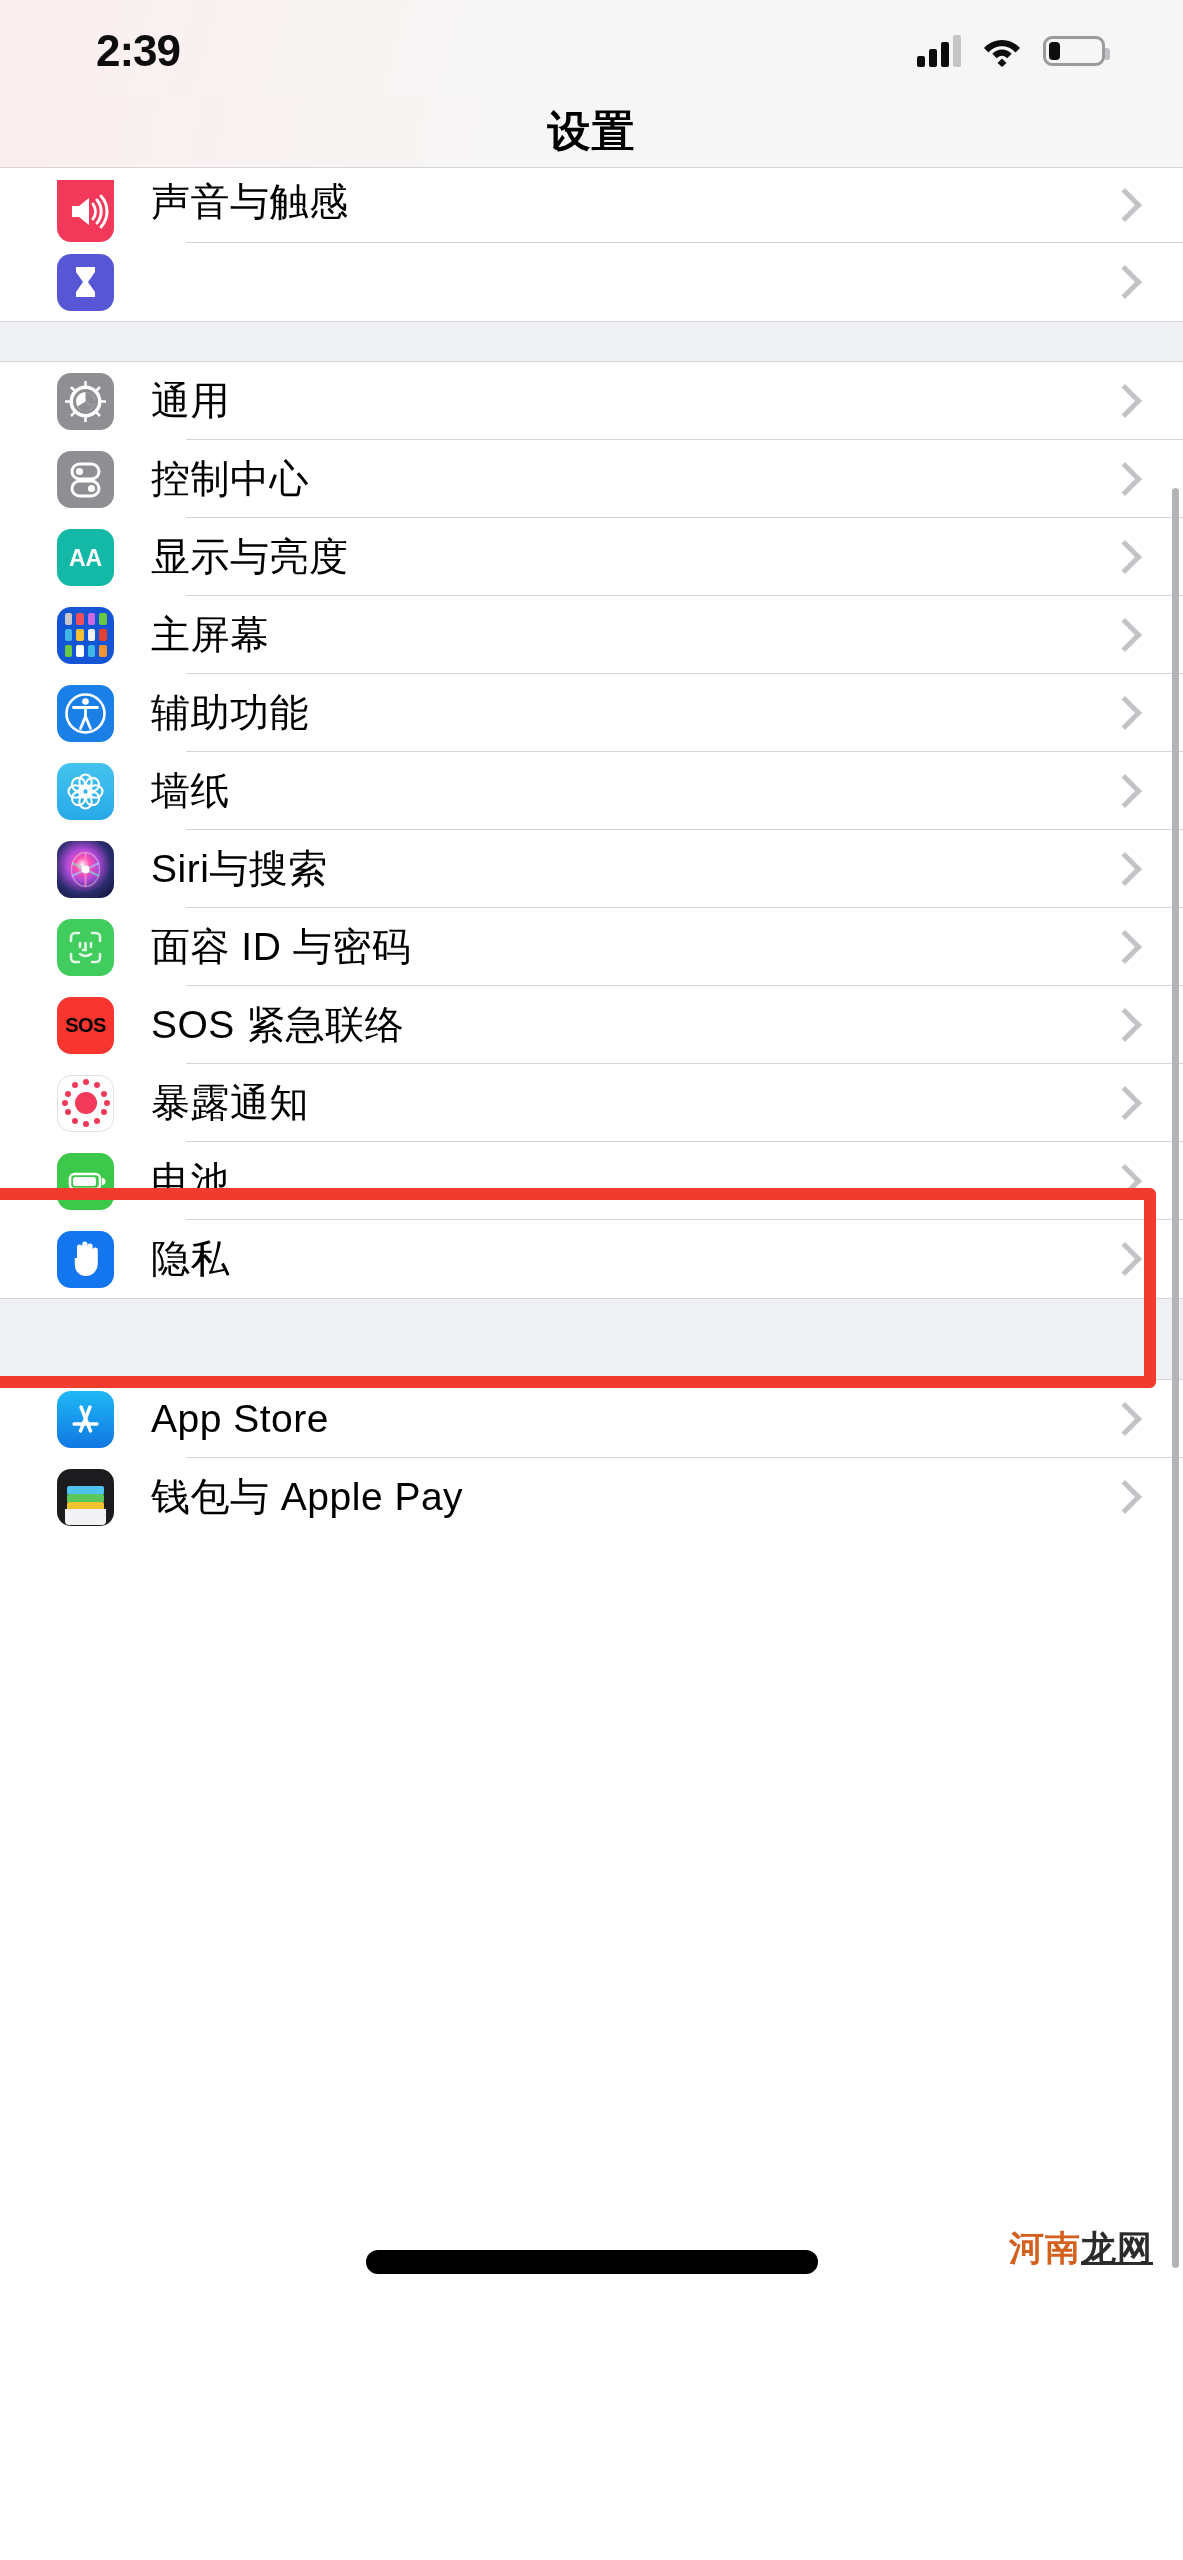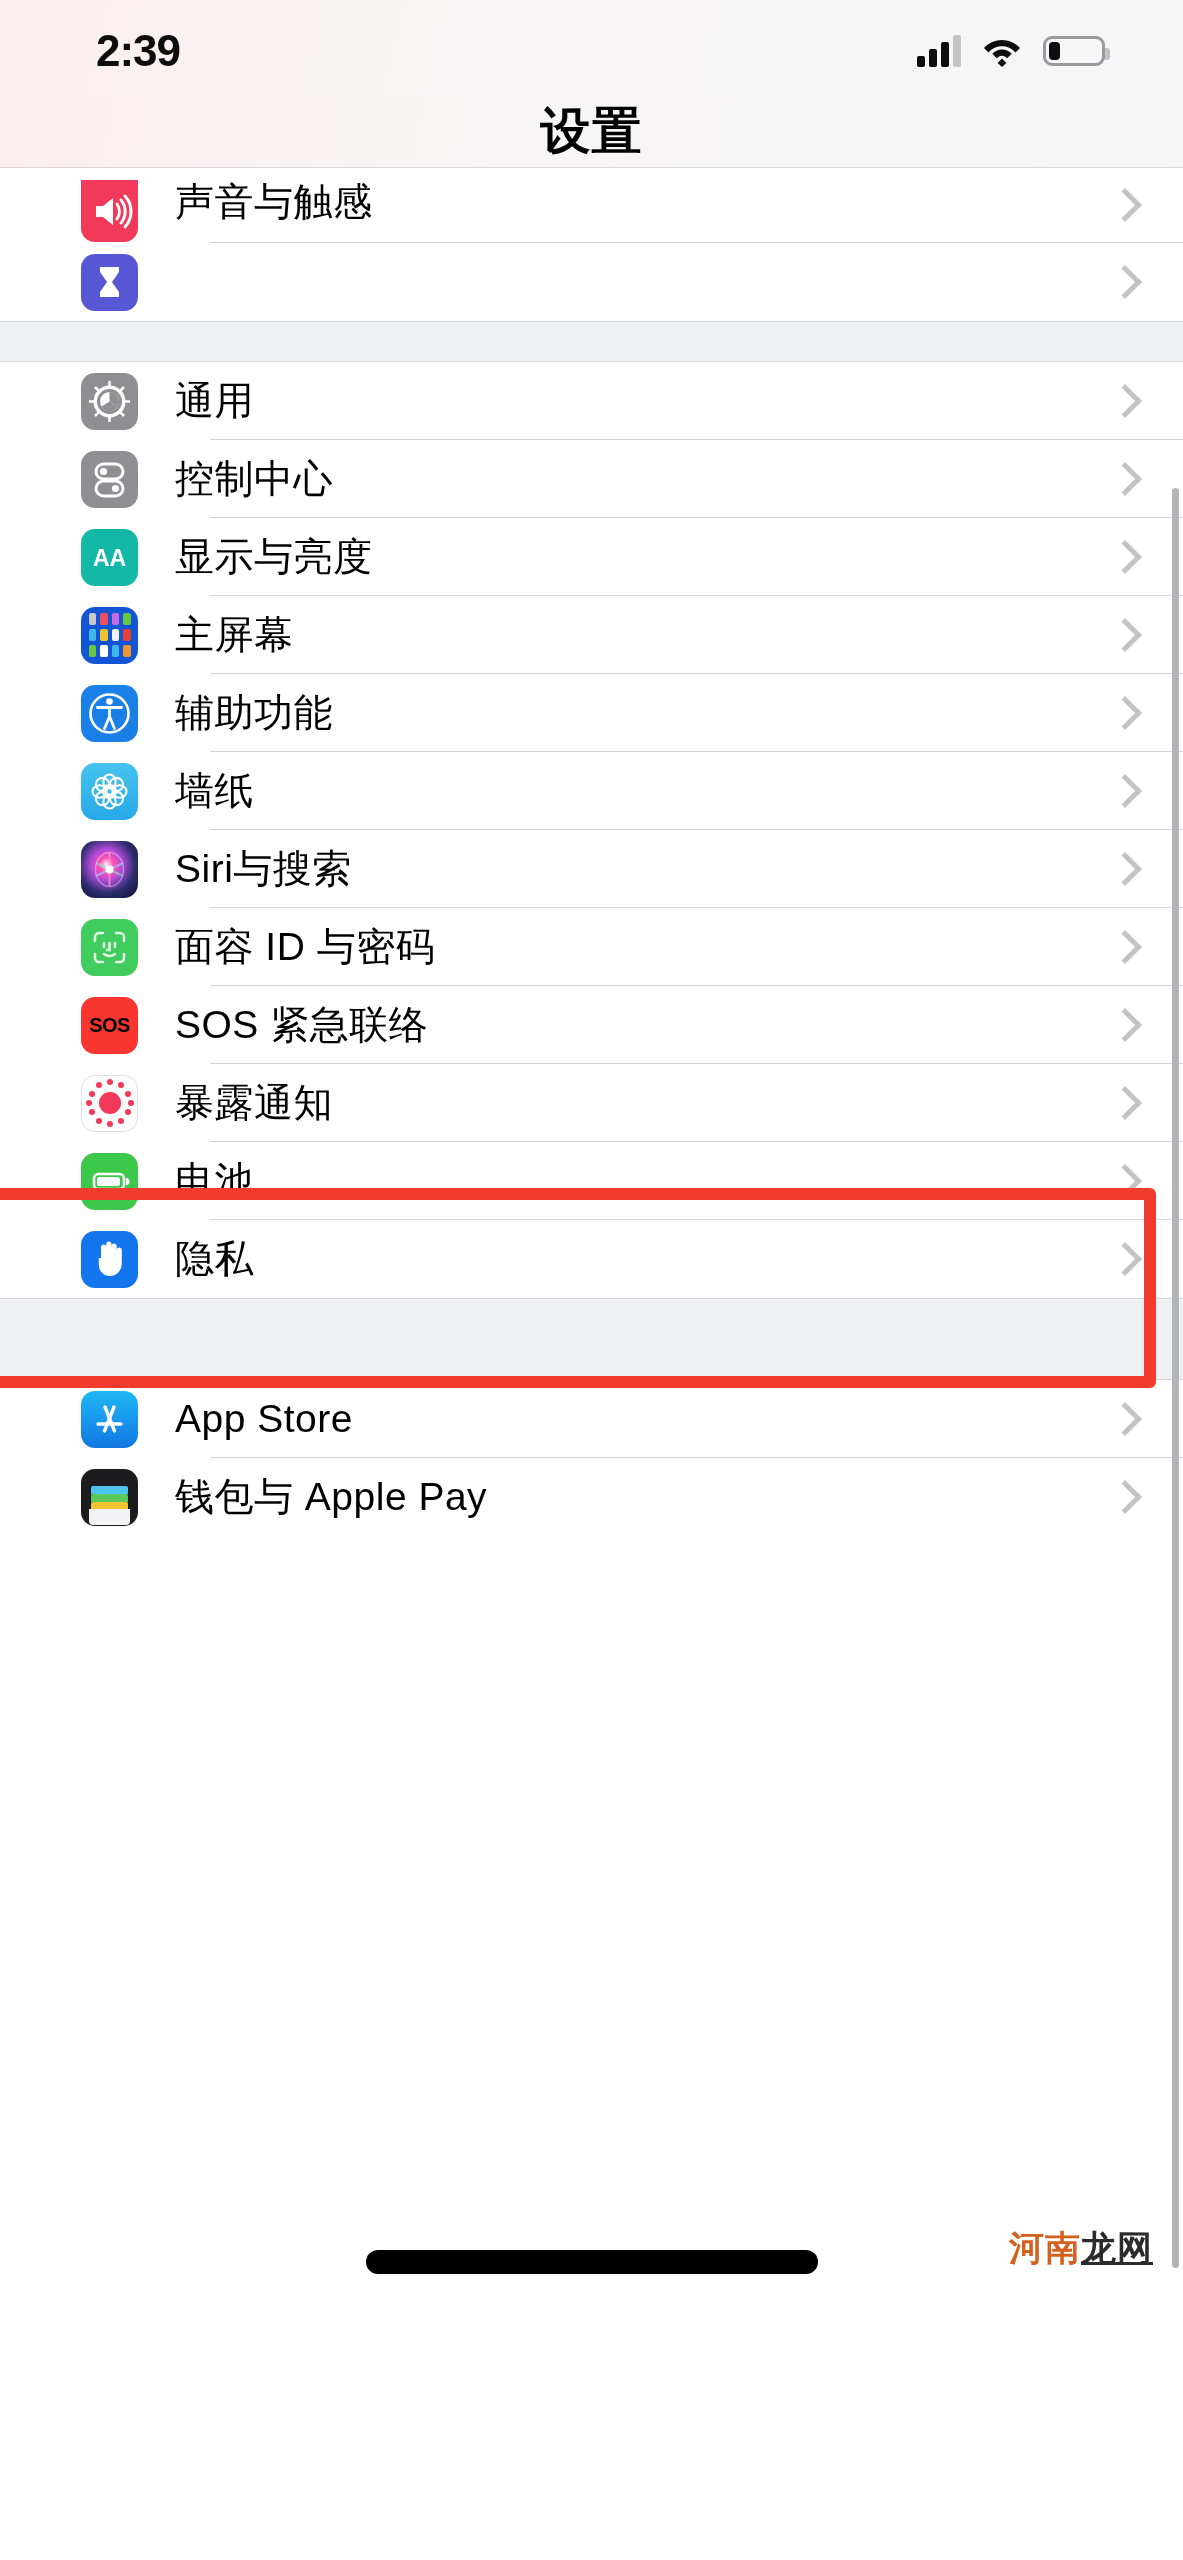--- a/index.html
+++ b/index.html
@@ -79,35 +79,35 @@
     top: 96px; left: 0;
     width: 1183px;
     height: 72px;
     background: linear-gradient(100deg, #fbeeee 0%, #f7f5f5 40%, #f6f6f7 100%);
     display: flex;
     align-items: center;
     justify-content: center;
     border-bottom: 1px solid #d6d6da;
   }
   .nav-title {
-    font-size: 50px;
+    font-size: 43px;
     font-weight: bold;
     color: #000000;
     letter-spacing: 1px;
   }
 
   
   .list {
     position: absolute;
     top: 169px; left: 0;
     width: 1183px;
     height: 2391px;
     background: #ffffff;
   }
-  .section { background: #ffffff; padding-left: 24px; }
+  .section { background: #ffffff; }
   .gap {
     background: #eff0f4;
     border-top: 1px solid #d6d6da;
     border-bottom: 1px solid #d6d6da;
   }
   .row {
     position: relative;
     display: flex;
     align-items: center;
     height: 78px;

